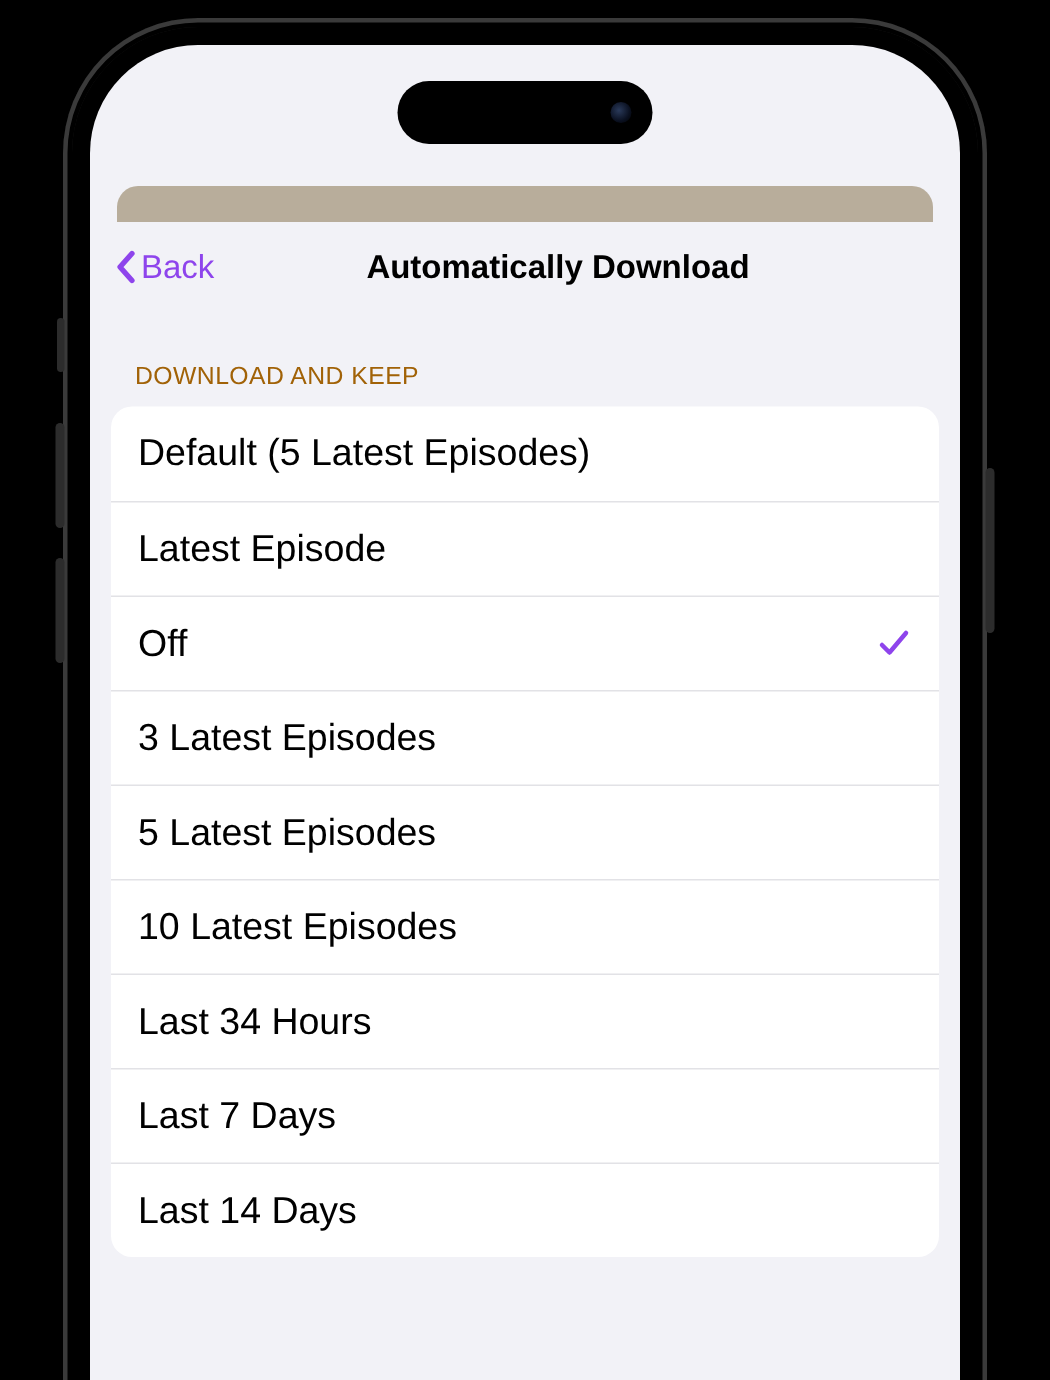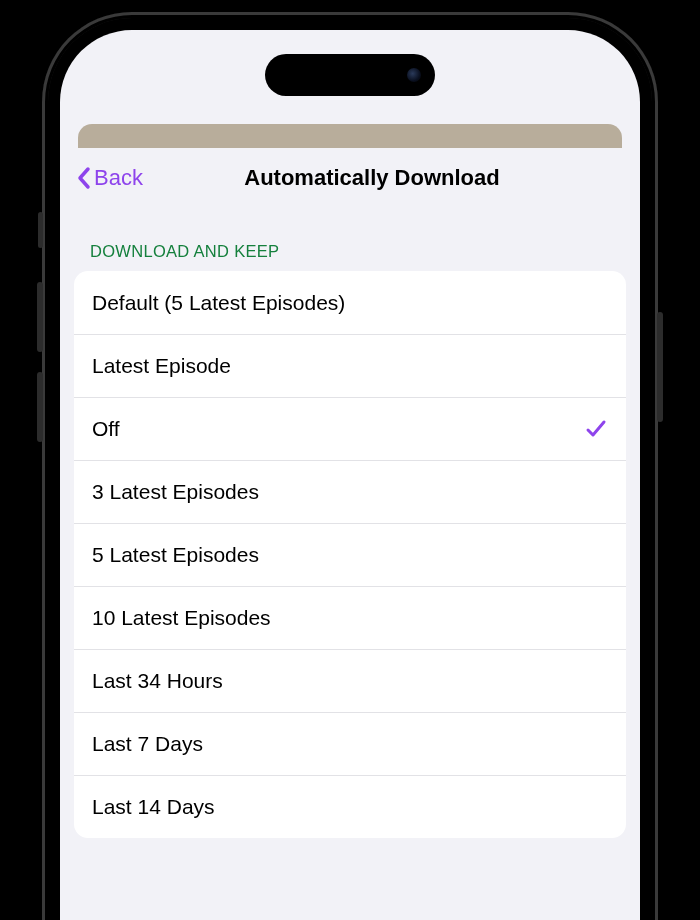--- a/index.html
+++ b/index.html
@@ -109,31 +109,31 @@
   .title {
     position:absolute; left:0; right:0; text-align:center;
     font-size:22px; font-weight:600; color:#000;
     pointer-events:none;
     margin-left:44px;
   }
 
   
   .section-header {
     padding: 34px 30px 10px 30px;
-    color:#15803d; font-size:16.5px; letter-spacing:0.3px;
+    color:#a16207; font-size:16.5px; letter-spacing:0.3px;
   }
 
   
   .list {
     margin:0 14px; background:#fff; border-radius:14px; overflow:hidden;
   }
   .row {
     display:flex; align-items:center; justify-content:space-between;
     padding: 0 18px; height:63px;
-    font-size:21px; color:#000;
+    font-size:25px; color:#000;
     border-top:1px solid #e2e2e6;
   }
   .row:first-child { border-top:none; }
   .check { color:#8e44ec; }
   .check svg { display:block; }
 </style>
 </head>
 <body>
 
 <div class="phone">

